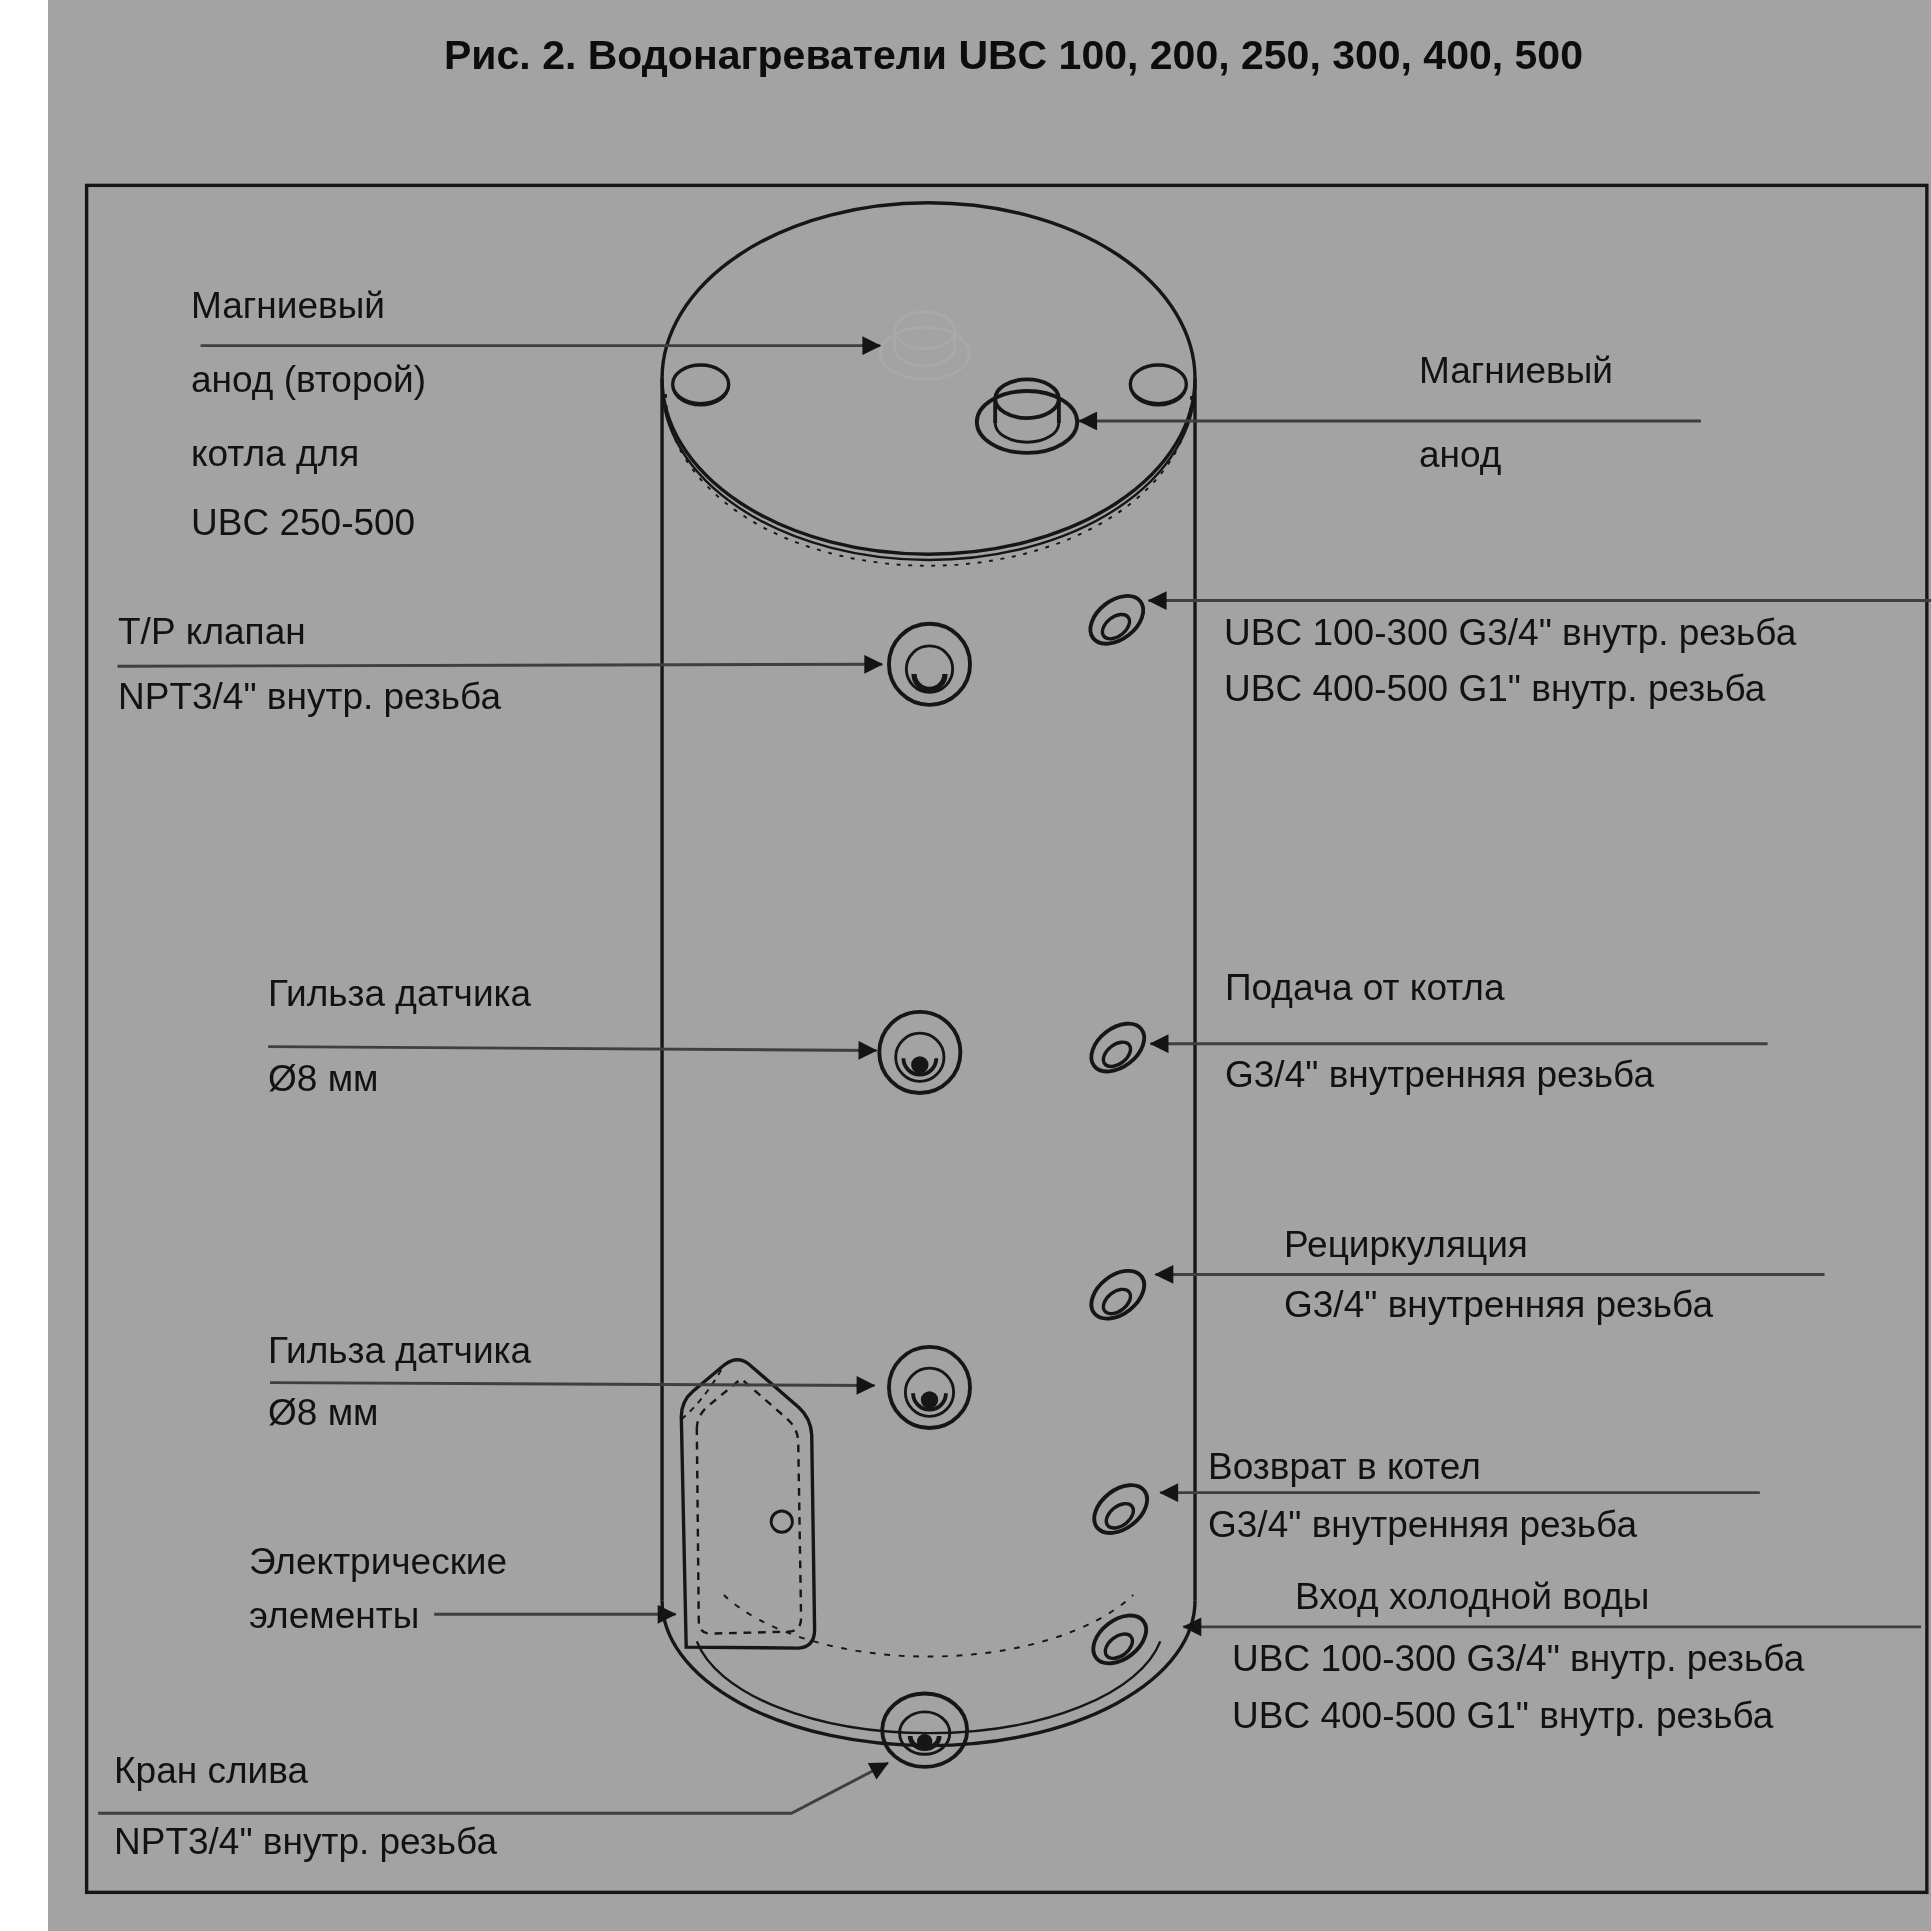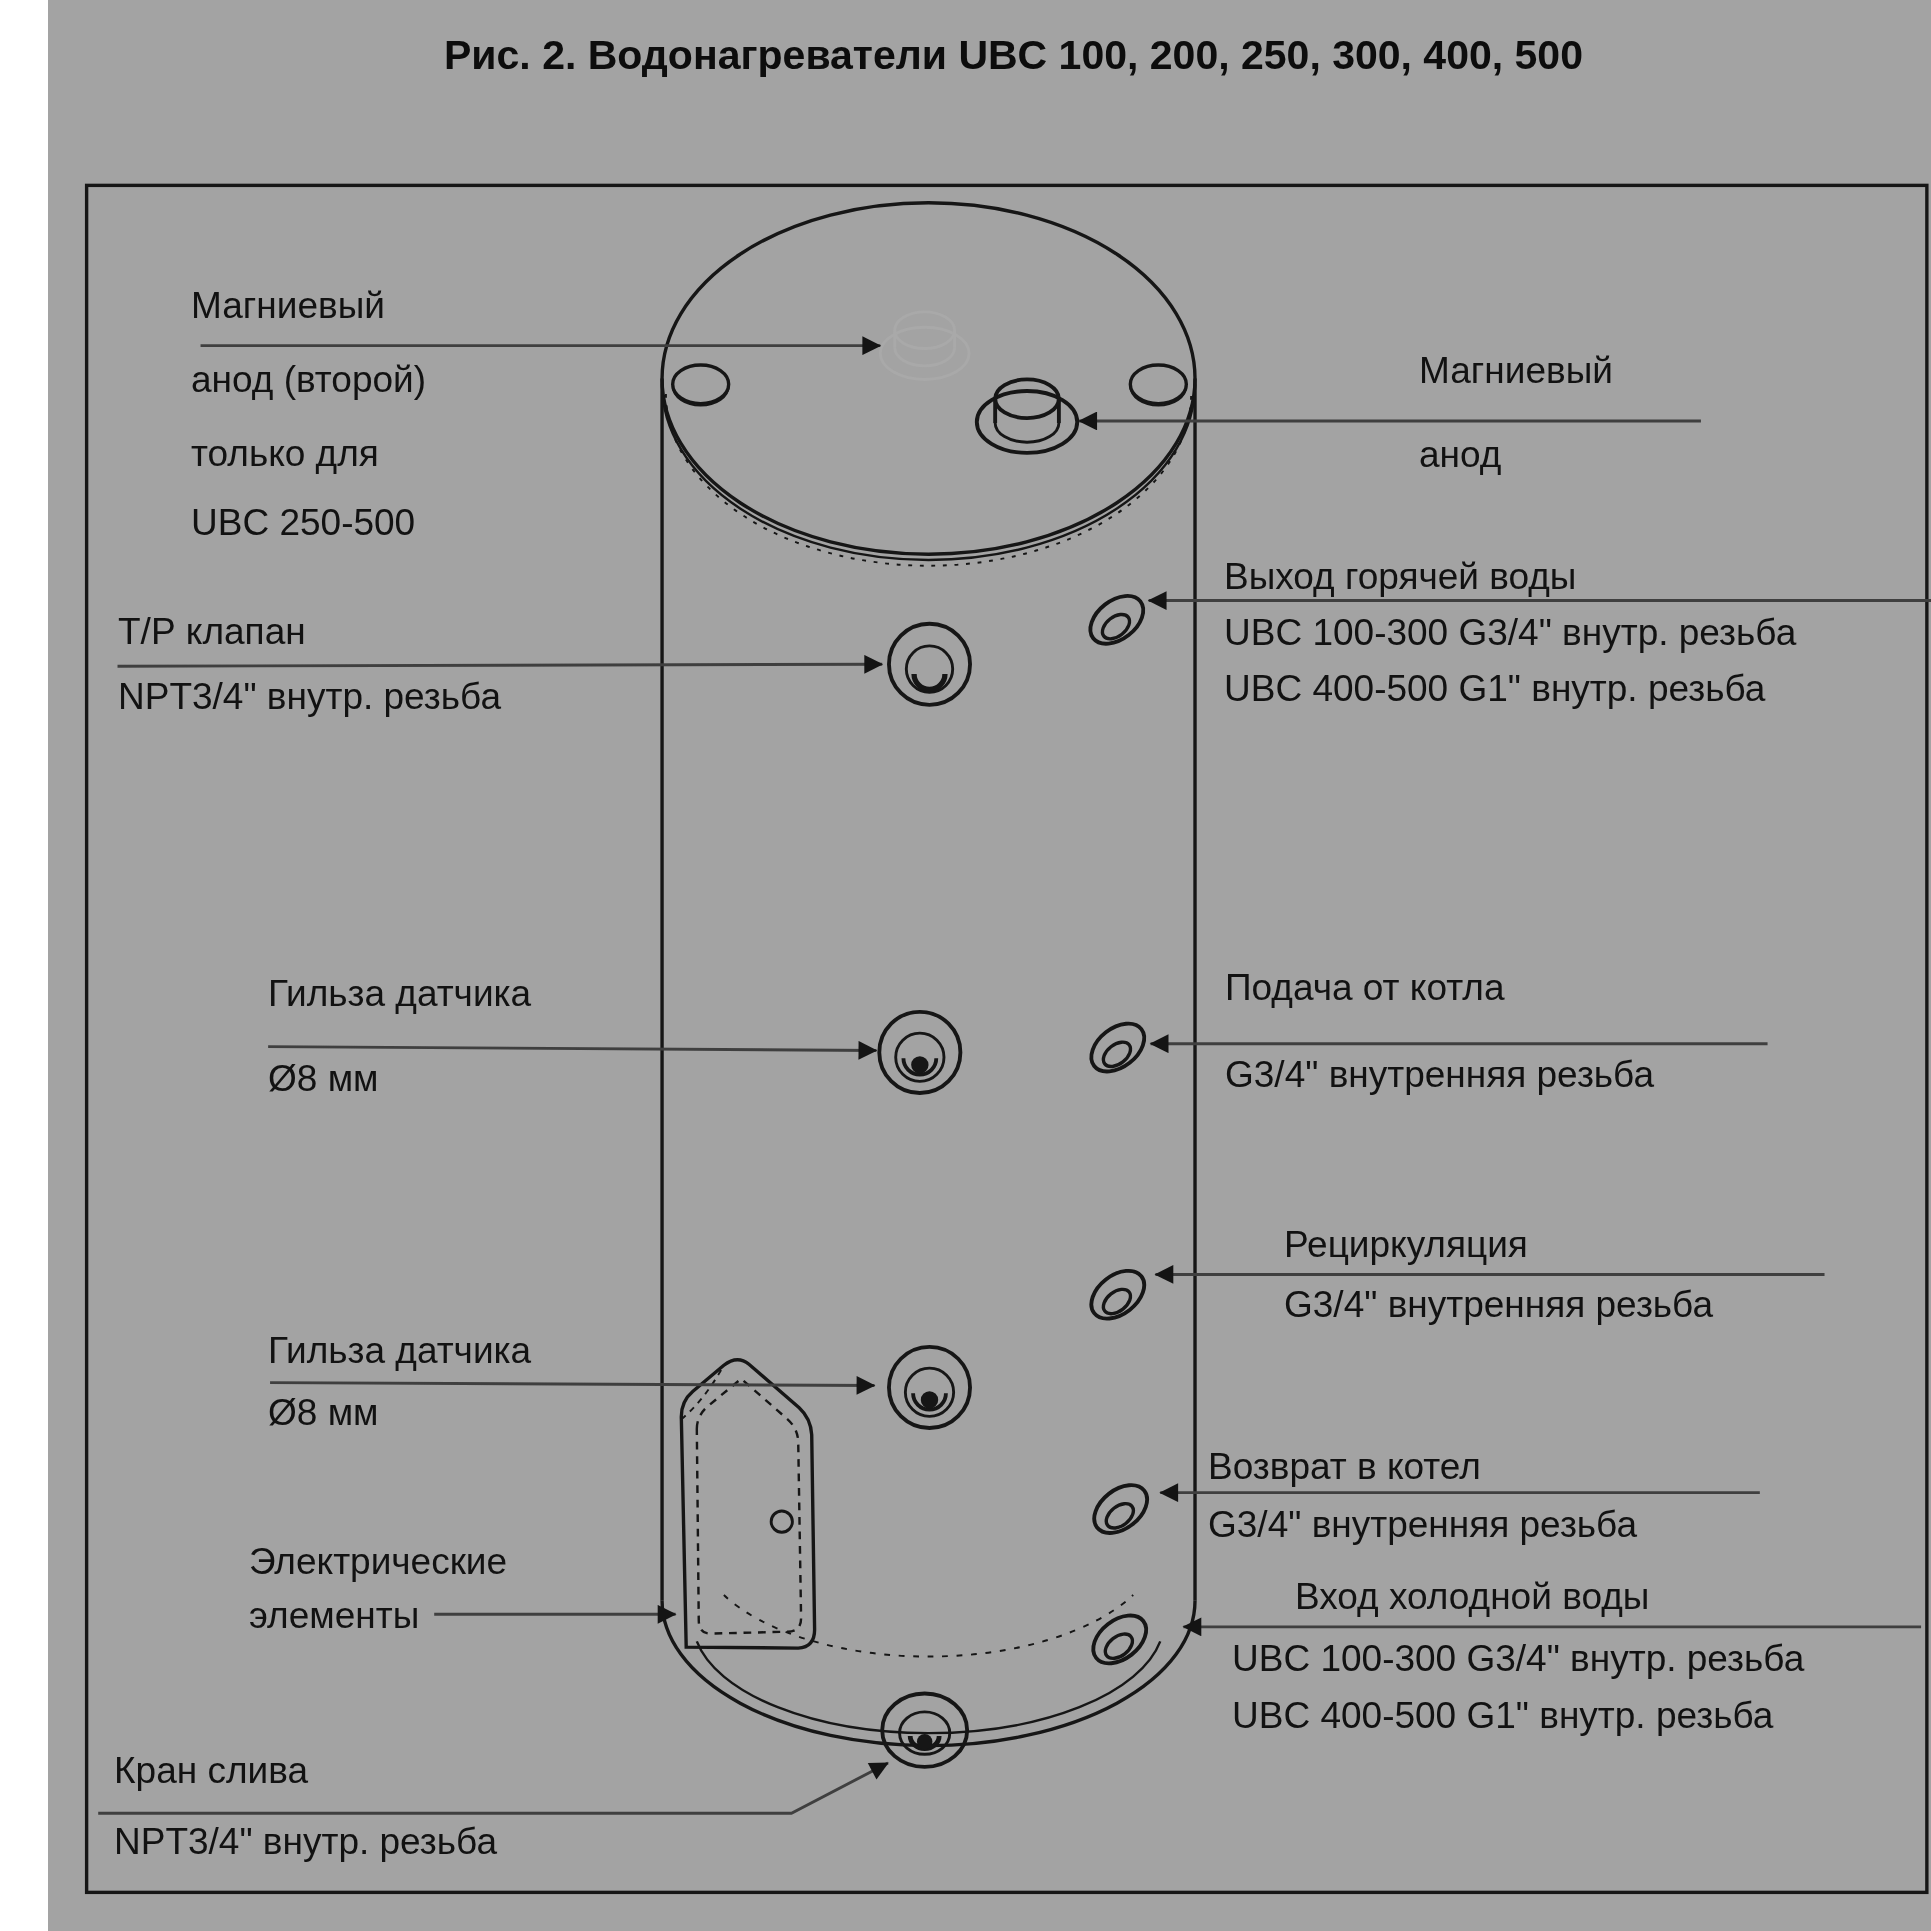--- a/index.html
+++ b/index.html
@@ -112,42 +112,41 @@
     <path d="M 1840 1320 H 1147" class="leader" marker-end="url(#ah)"></path>
     <path d="M 230 1432 L 856 1435" class="leader" marker-end="url(#ah)"></path>
     <path d="M 1773 1546 H 1152" class="leader" marker-end="url(#ah)"></path>
     <path d="M 400 1672 H 650" class="leader" marker-end="url(#ah)"></path>
     <path d="M 1940 1685 H 1176" class="leader" marker-end="url(#ah)"></path>
     <path d="M 52 1878 H 770 L 870 1826" class="leader" marker-end="url(#ah)"></path>
   </svg>
 
   <div class="lbl" style="left:143px;top:285px">Магниевый</div>
   <div class="lbl" style="left:143px;top:359px">анод (второй)</div>
-  <div class="lbl" style="left:143px;top:433px">только для</div>
+  <div class="lbl" style="left:143px;top:433px">котла для</div>
   <div class="lbl" style="left:143px;top:502px">UBC 250-500</div>
 
   <div class="lbl" style="left:70px;top:611px">Т/Р клапан</div>
   <div class="lbl" style="left:70px;top:676px">NPT3/4" внутр. резьба</div>
 
   <div class="lbl" style="left:220px;top:973px">Гильза датчика</div>
   <div class="lbl" style="left:220px;top:1058px">Ø8 мм</div>
 
   <div class="lbl" style="left:220px;top:1330px">Гильза датчика</div>
   <div class="lbl" style="left:220px;top:1392px">Ø8 мм</div>
 
   <div class="lbl" style="left:201px;top:1541px">Электрические</div>
   <div class="lbl" style="left:201px;top:1595px">элементы</div>
 
   <div class="lbl" style="left:66px;top:1750px">Кран слива</div>
   <div class="lbl" style="left:66px;top:1821px">NPT3/4" внутр. резьба</div>
 
   <div class="lbl" style="left:1371px;top:350px">Магниевый</div>
   <div class="lbl" style="left:1371px;top:434px">анод</div>
 
-  <div class="lbl" style="left:1176px;top:556px">Выход горячей воды</div>
   <div class="lbl" style="left:1176px;top:612px">UBC 100-300 G3/4" внутр. резьба</div>
   <div class="lbl" style="left:1176px;top:668px">UBC 400-500 G1" внутр. резьба</div>
 
   <div class="lbl" style="left:1177px;top:967px">Подача от котла</div>
   <div class="lbl" style="left:1177px;top:1054px">G3/4" внутренняя резьба</div>
 
   <div class="lbl" style="left:1236px;top:1224px">Рециркуляция</div>
   <div class="lbl" style="left:1236px;top:1284px">G3/4" внутренняя резьба</div>
 
   <div class="lbl" style="left:1160px;top:1446px">Возврат в котел</div>

